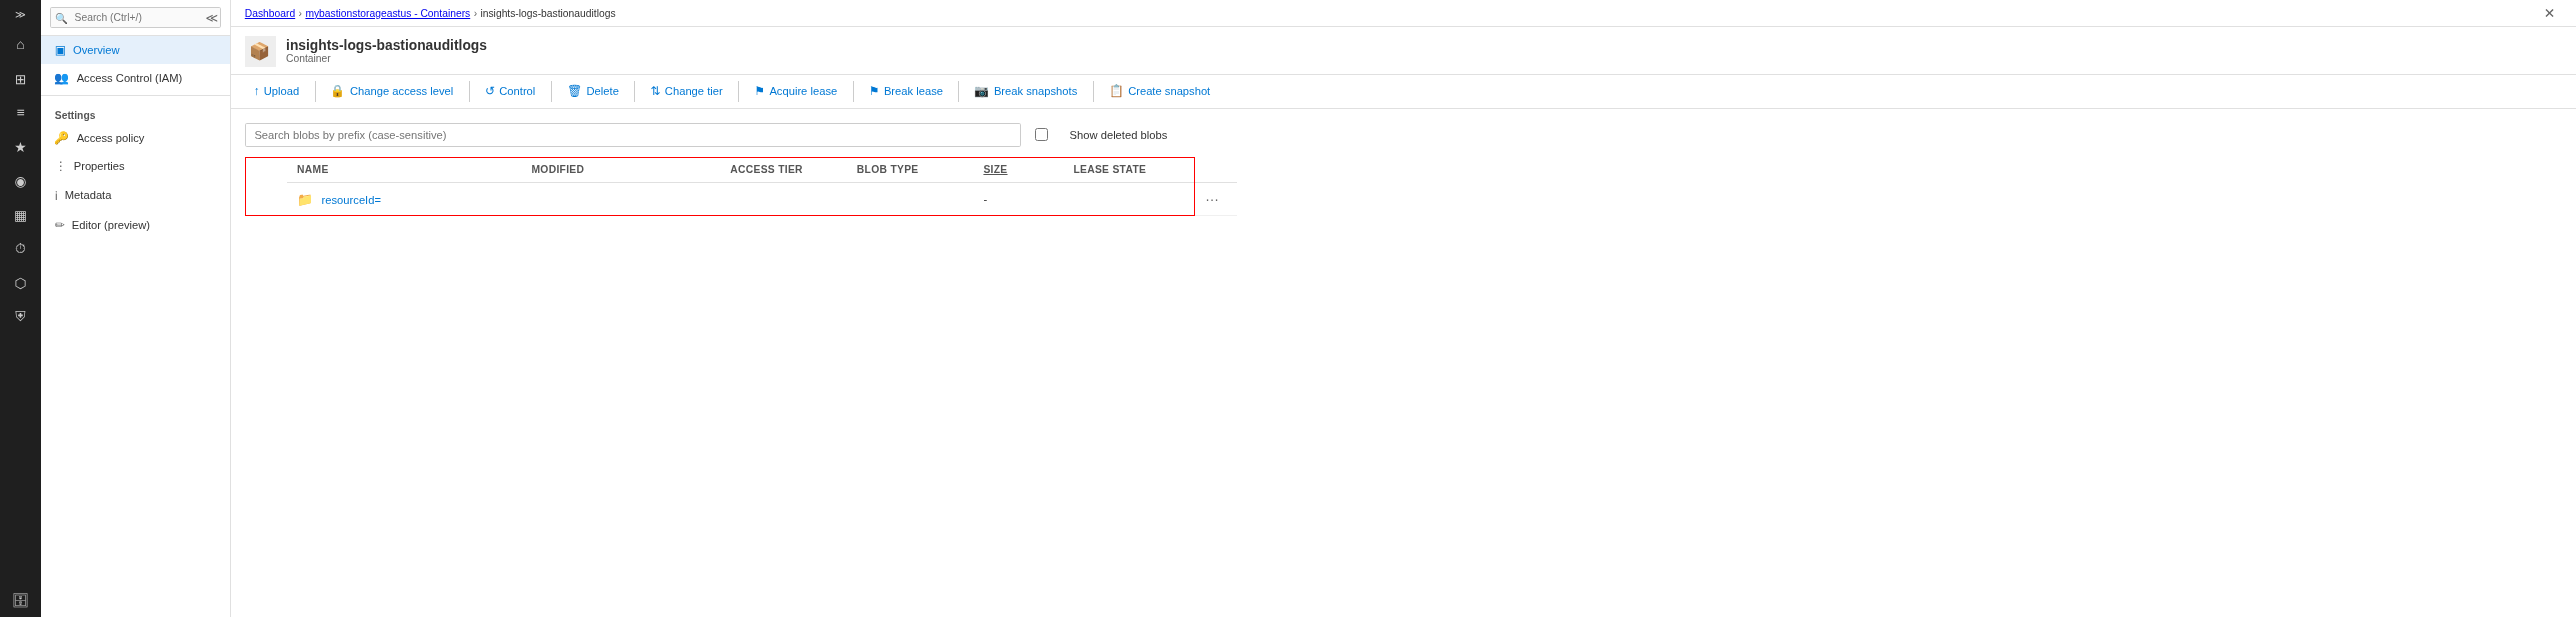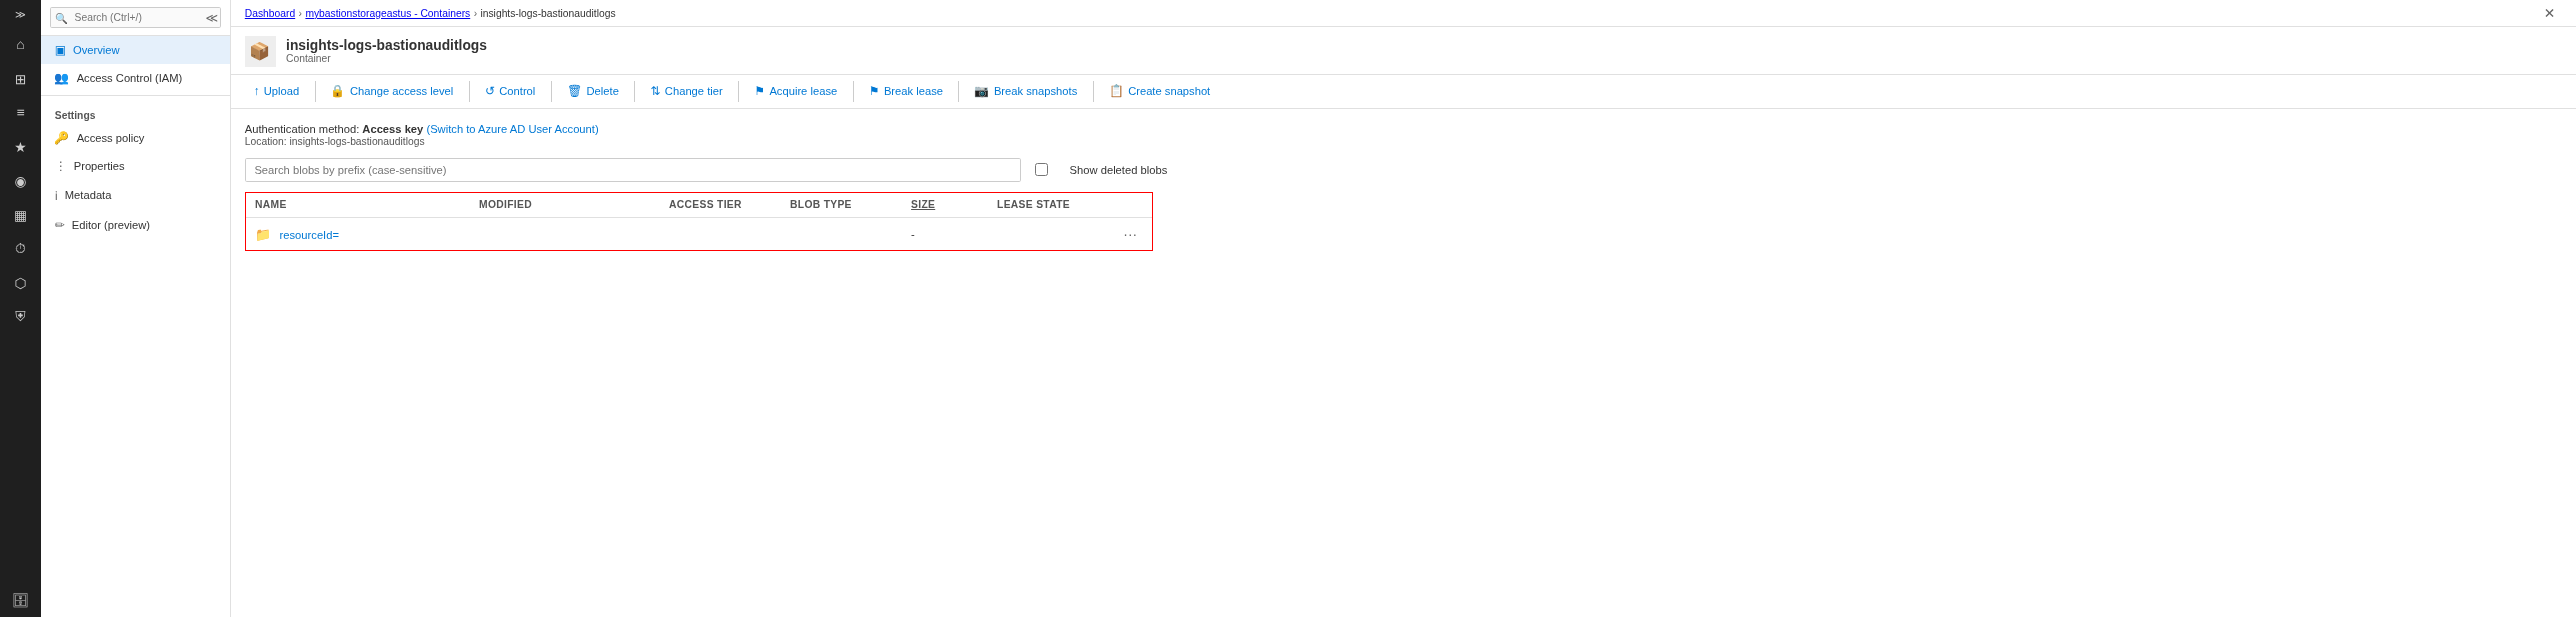--- a/index.html
+++ b/index.html
@@ -422,43 +422,34 @@
     <div class="toolbar-sep"></div>
     <button class="toolbar-btn">
       <span class="tb-icon">📋</span>
       <span>Create snapshot</span>
     </button>
   </div>
 
   <div class="content-area">
 
     
-    <div class="auth-info">
-      <span>Authentication method:</span>
-      <strong>Access key</strong>
-      <a href="#">(Switch to Azure AD User Account)</a>
-      <div class="location">
-        <span>Location:</span>
-        <span>insights-logs-bastionauditlogs</span>
-      </div>
-    </div>
 
     
     <div class="search-blobs">
       <input type="text" placeholder="Search blobs by prefix (case-sensitive)" style="">
       <div class="show-deleted">
         <input type="checkbox" id="show-deleted-cb" style="">
         <label for="show-deleted-cb">Show deleted blobs</label>
       </div>
     </div>
 
     
     <div class="selection-highlight" style="display:inline-block; min-width:345px;">
       <div class="red-box"></div>
-      <table class="blob-table" style="min-width:345px;">
+      <table class="blob-table" style="min-width:345px;margin-left:42px;">
         <thead>
           <tr>
             <th class="name-col">NAME</th>
             <th class="modified-col" style="min-width:172px;">MODIFIED</th>
             <th class="tier-col" style="min-width:121px;">ACCESS TIER</th>
             <th class="blobtype-col" style="min-width:112px;">BLOB TYPE</th>
             <th class="size-col" style="min-width:86px;text-decoration:underline;">SIZE</th>
             <th class="lease-col" style="min-width:112px;">LEASE STATE</th>
             <th class="action-col"></th>
           </tr>

